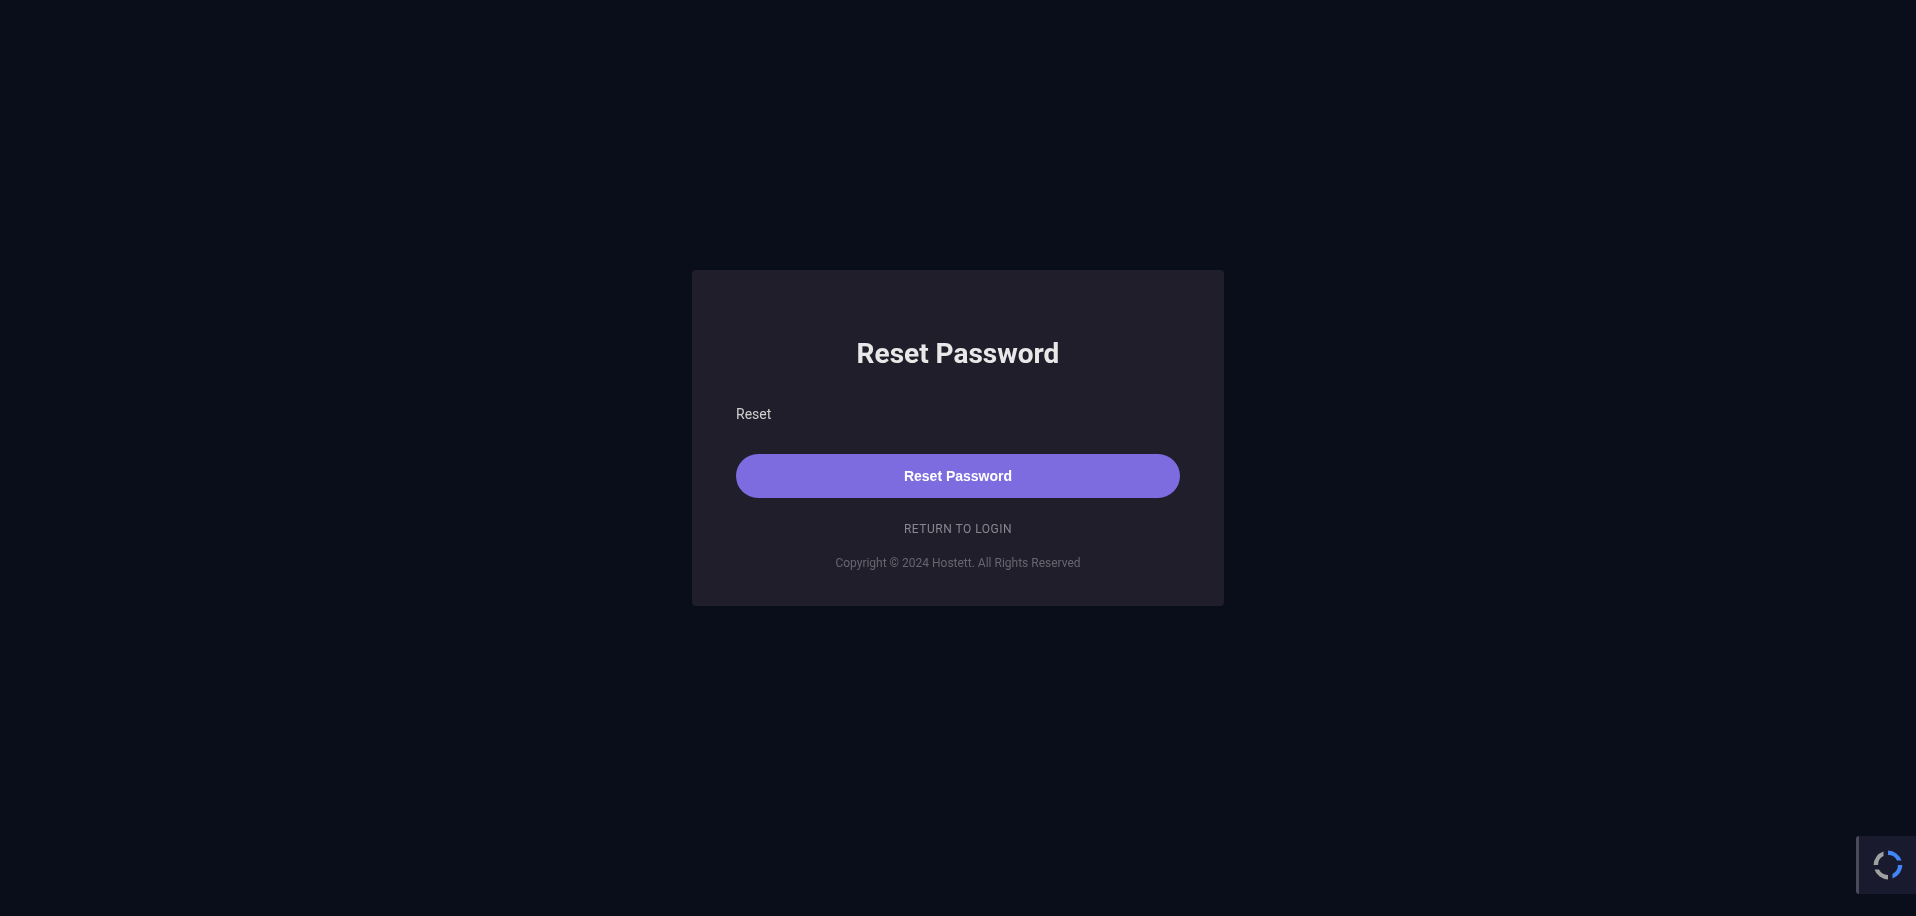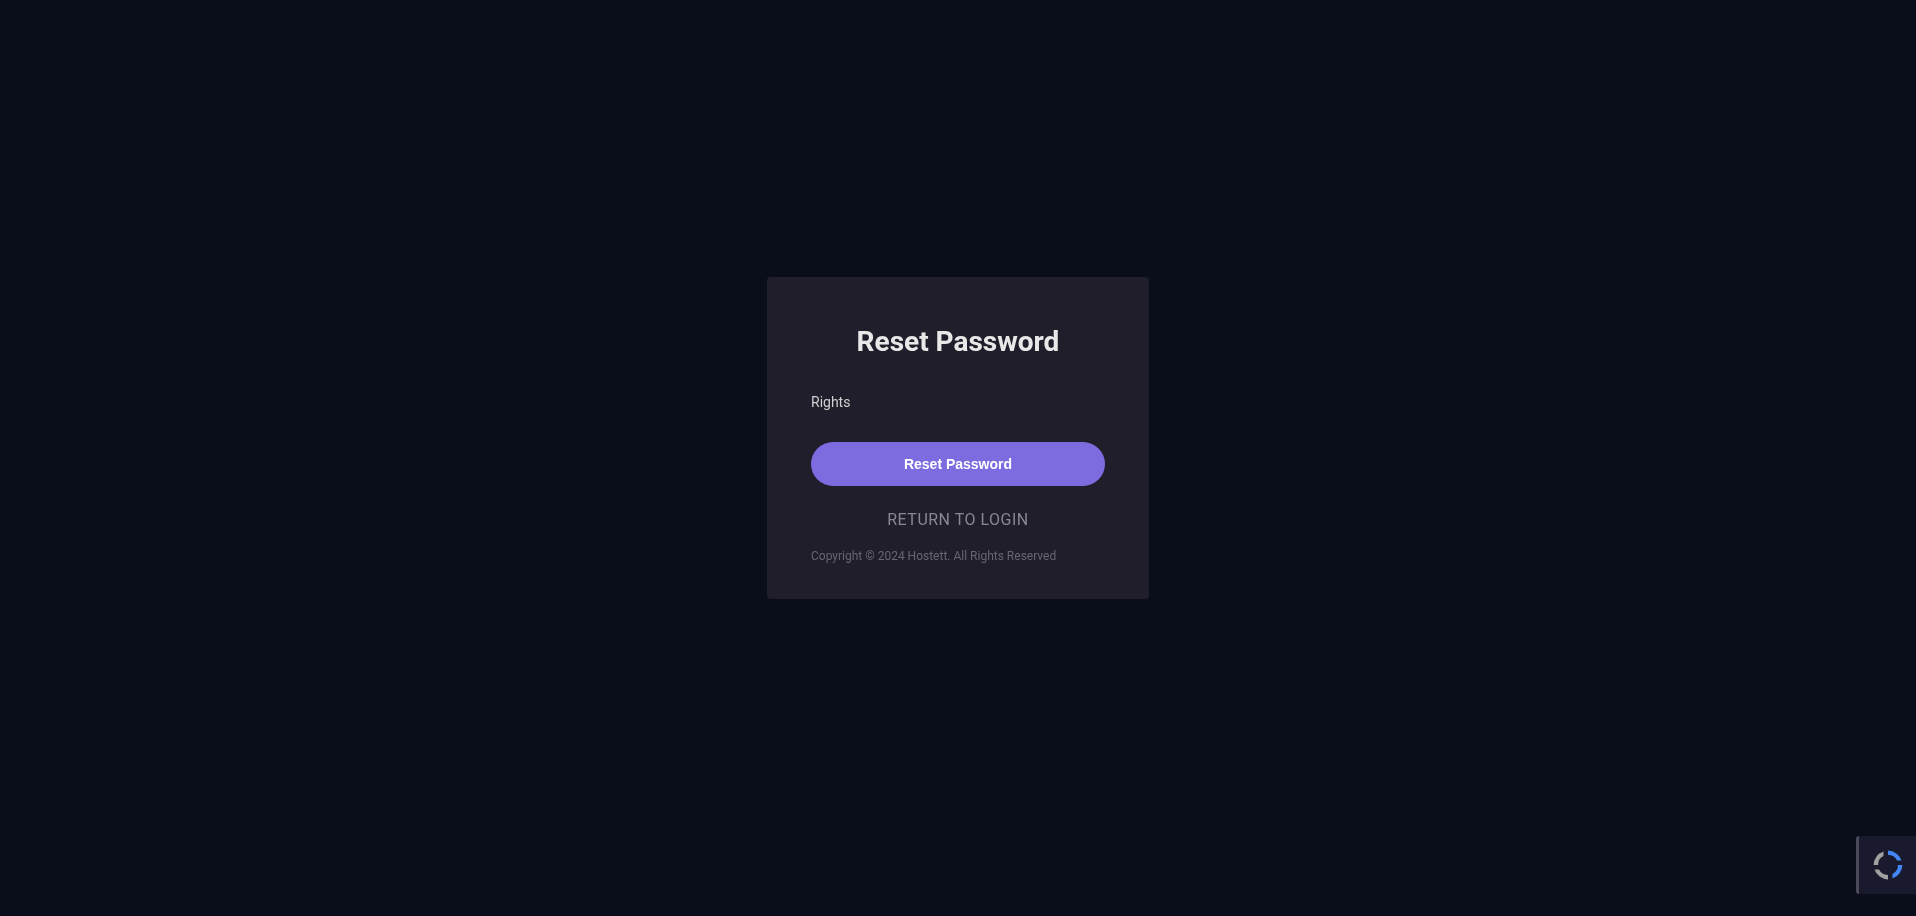--- a/index.html
+++ b/index.html
@@ -15,22 +15,22 @@
       display: flex;
       align-items: center;
       justify-content: center;
       color: #ffffff;
       width: 100%;
     }
     
     .card {
       background-color: rgba(55, 45, 60, 0.5);
       border-radius: 4px;
-      padding: 48px 44px 36px;
-      width: 382px;
+      padding: 67px 44px 36px;
+      width: 532px;
       margin-top: -40px;
     }
     
     .page-title {
       font-size: 28px;
       font-weight: 700;
       text-align: center;
       margin-bottom: 36px;
       color: #e8e8e8;
     }
@@ -87,30 +87,31 @@
       font-weight: 700;
       color: #ffffff;
       cursor: pointer;
       margin-top: 8px;
       margin-bottom: 24px;
     }
     
     .return-link {
       display: block;
       text-align: center;
-      font-size: 16px;
+      font-size: 12px;
       color: #888890;
       text-transform: uppercase;
       letter-spacing: 0.5px;
       text-decoration: none;
       margin-bottom: 20px;
       cursor: pointer;
     }
     
     .copyright {
+      text-align: center;
       font-size: 12px;
       color: #666670;
     }
     
     .recaptcha-badge {
       position: fixed;
       bottom: 22px;
       right: 0;
       width: 60px;
       height: 58px;
@@ -127,21 +128,21 @@
       height: 36px;
     }
   </style>
 </head>
 <body>
 
 <div class="card">
   <h1 class="page-title">Reset Password</h1>
   
   <div class="form-group">
-    <label class="label">Rights</label>
+    <label class="label">Reset</label>
   </div>
   
   
   
   <button class="submit-button">Reset Password</button>
   
   <a class="return-link">RETURN TO LOGIN</a>
   
   <div class="copyright">Copyright © 2024 Hostett. All Rights Reserved</div>
 </div>

